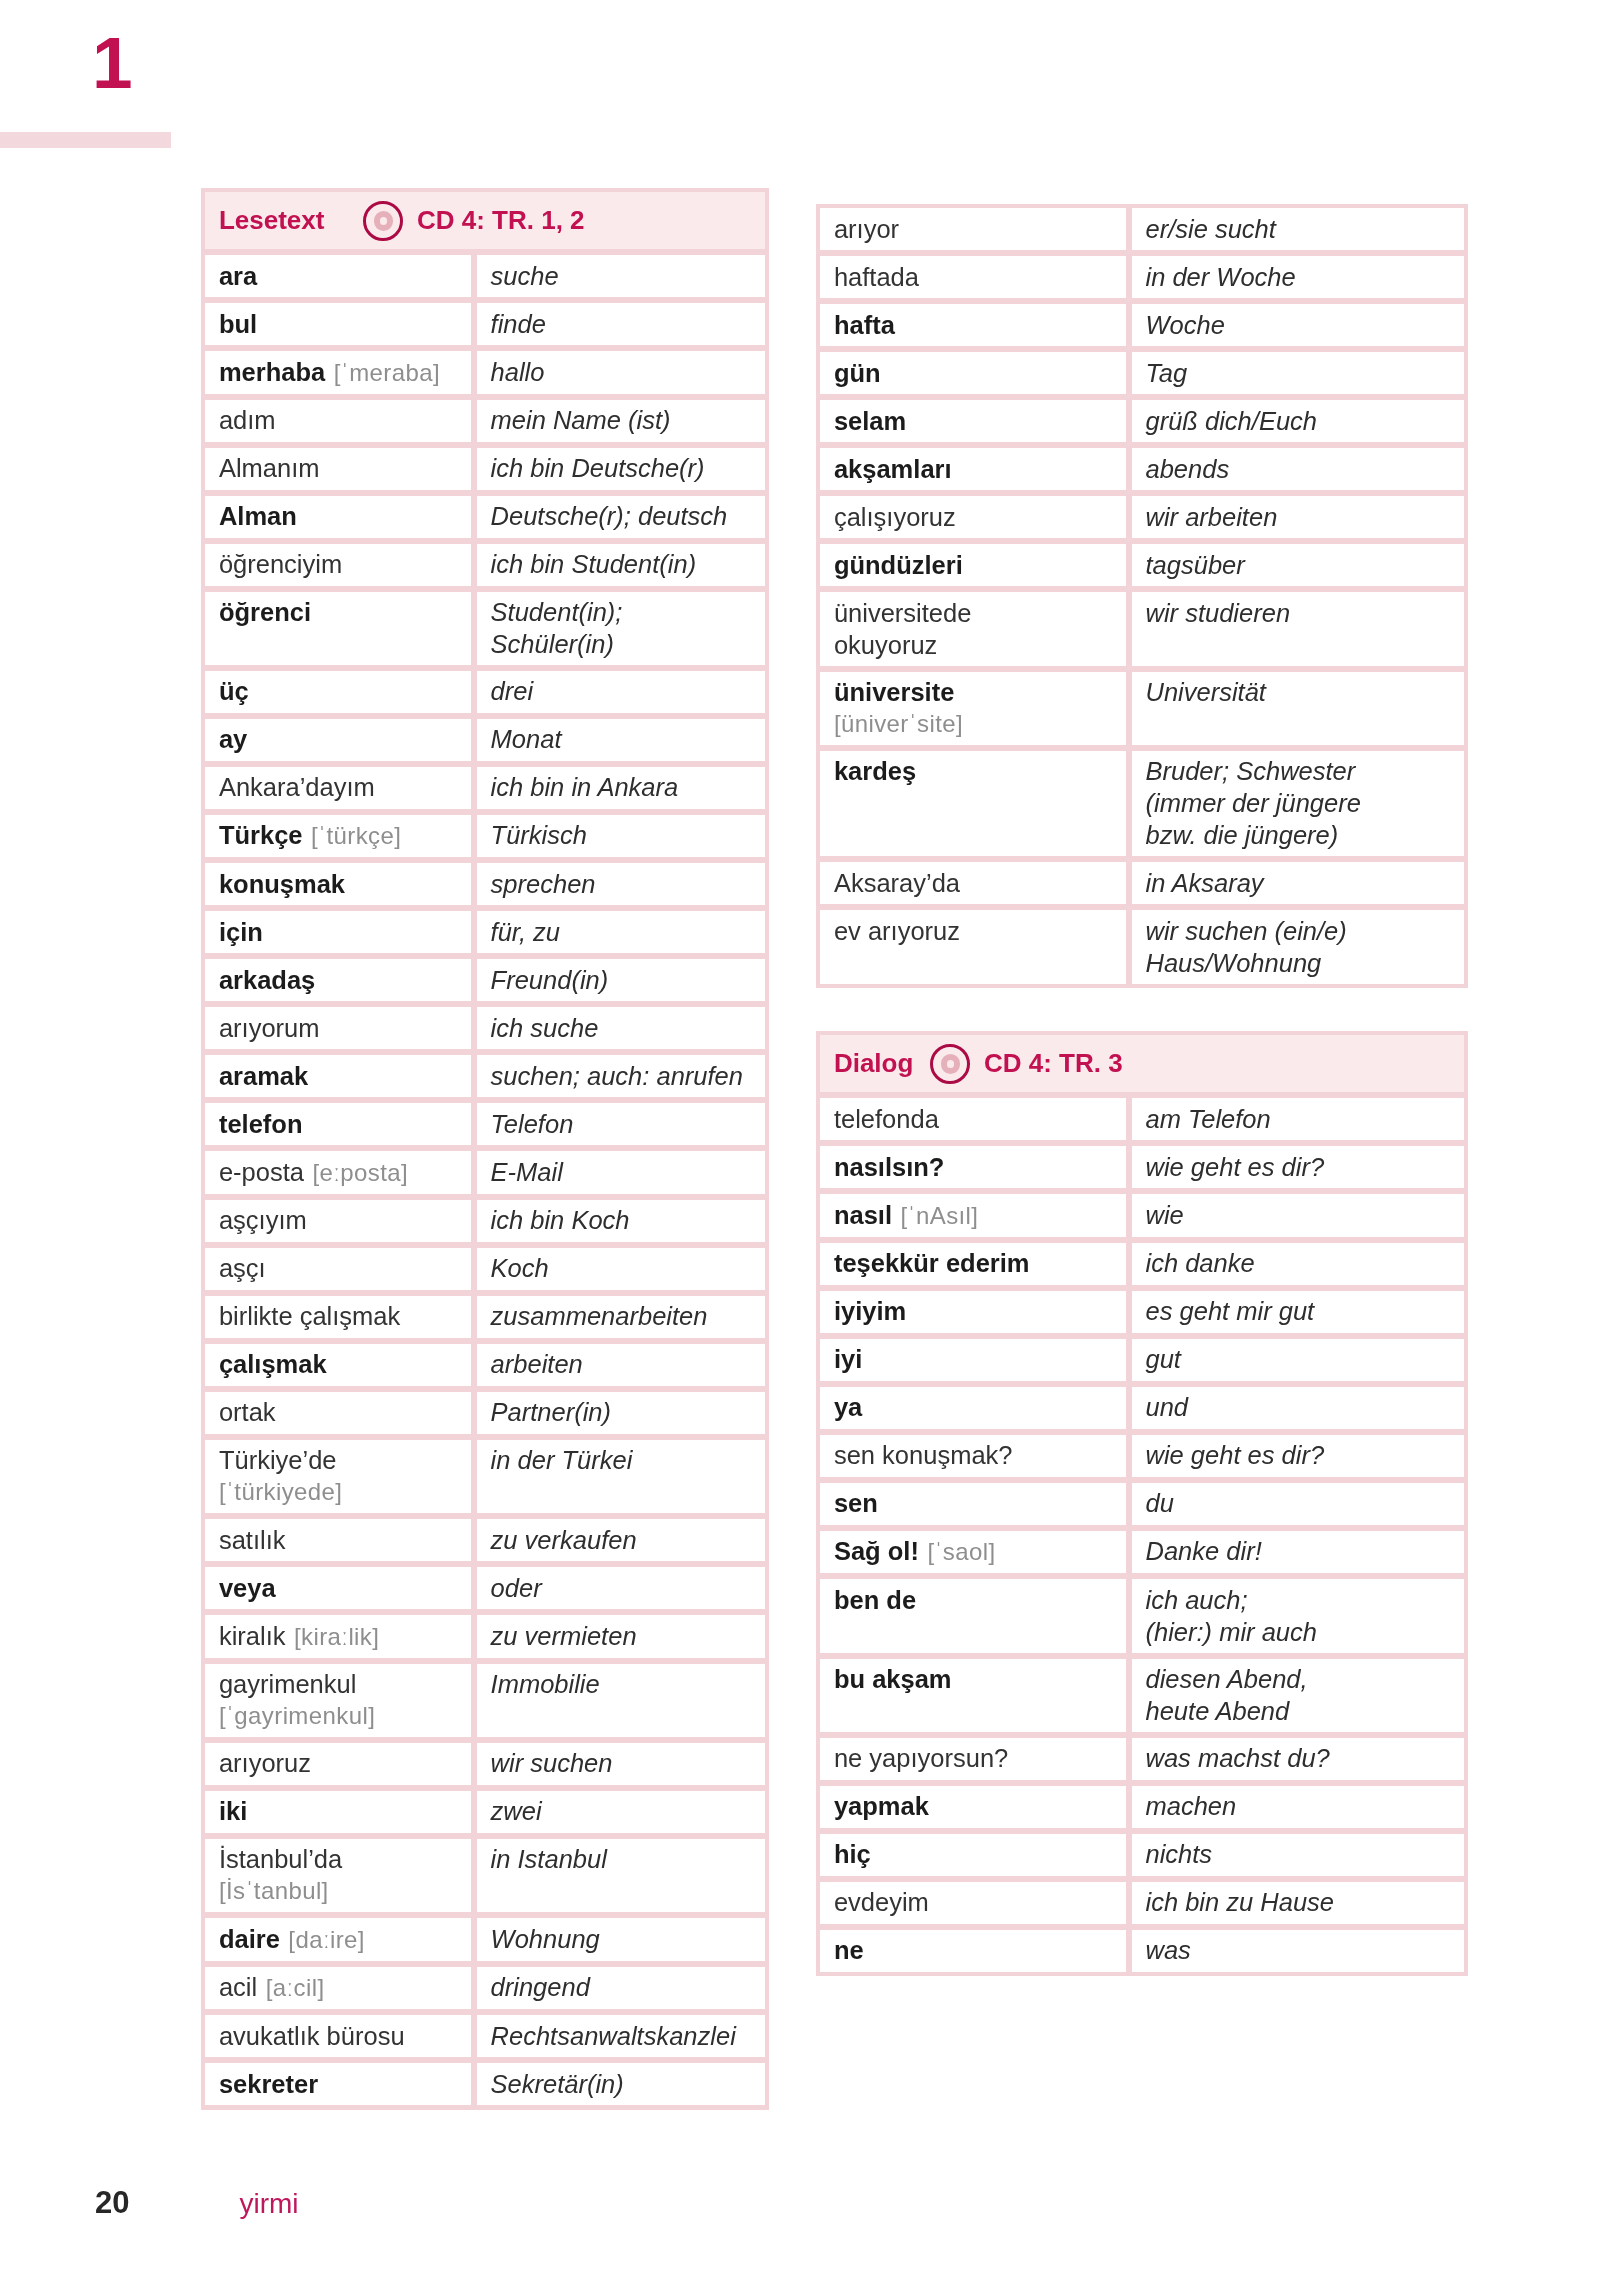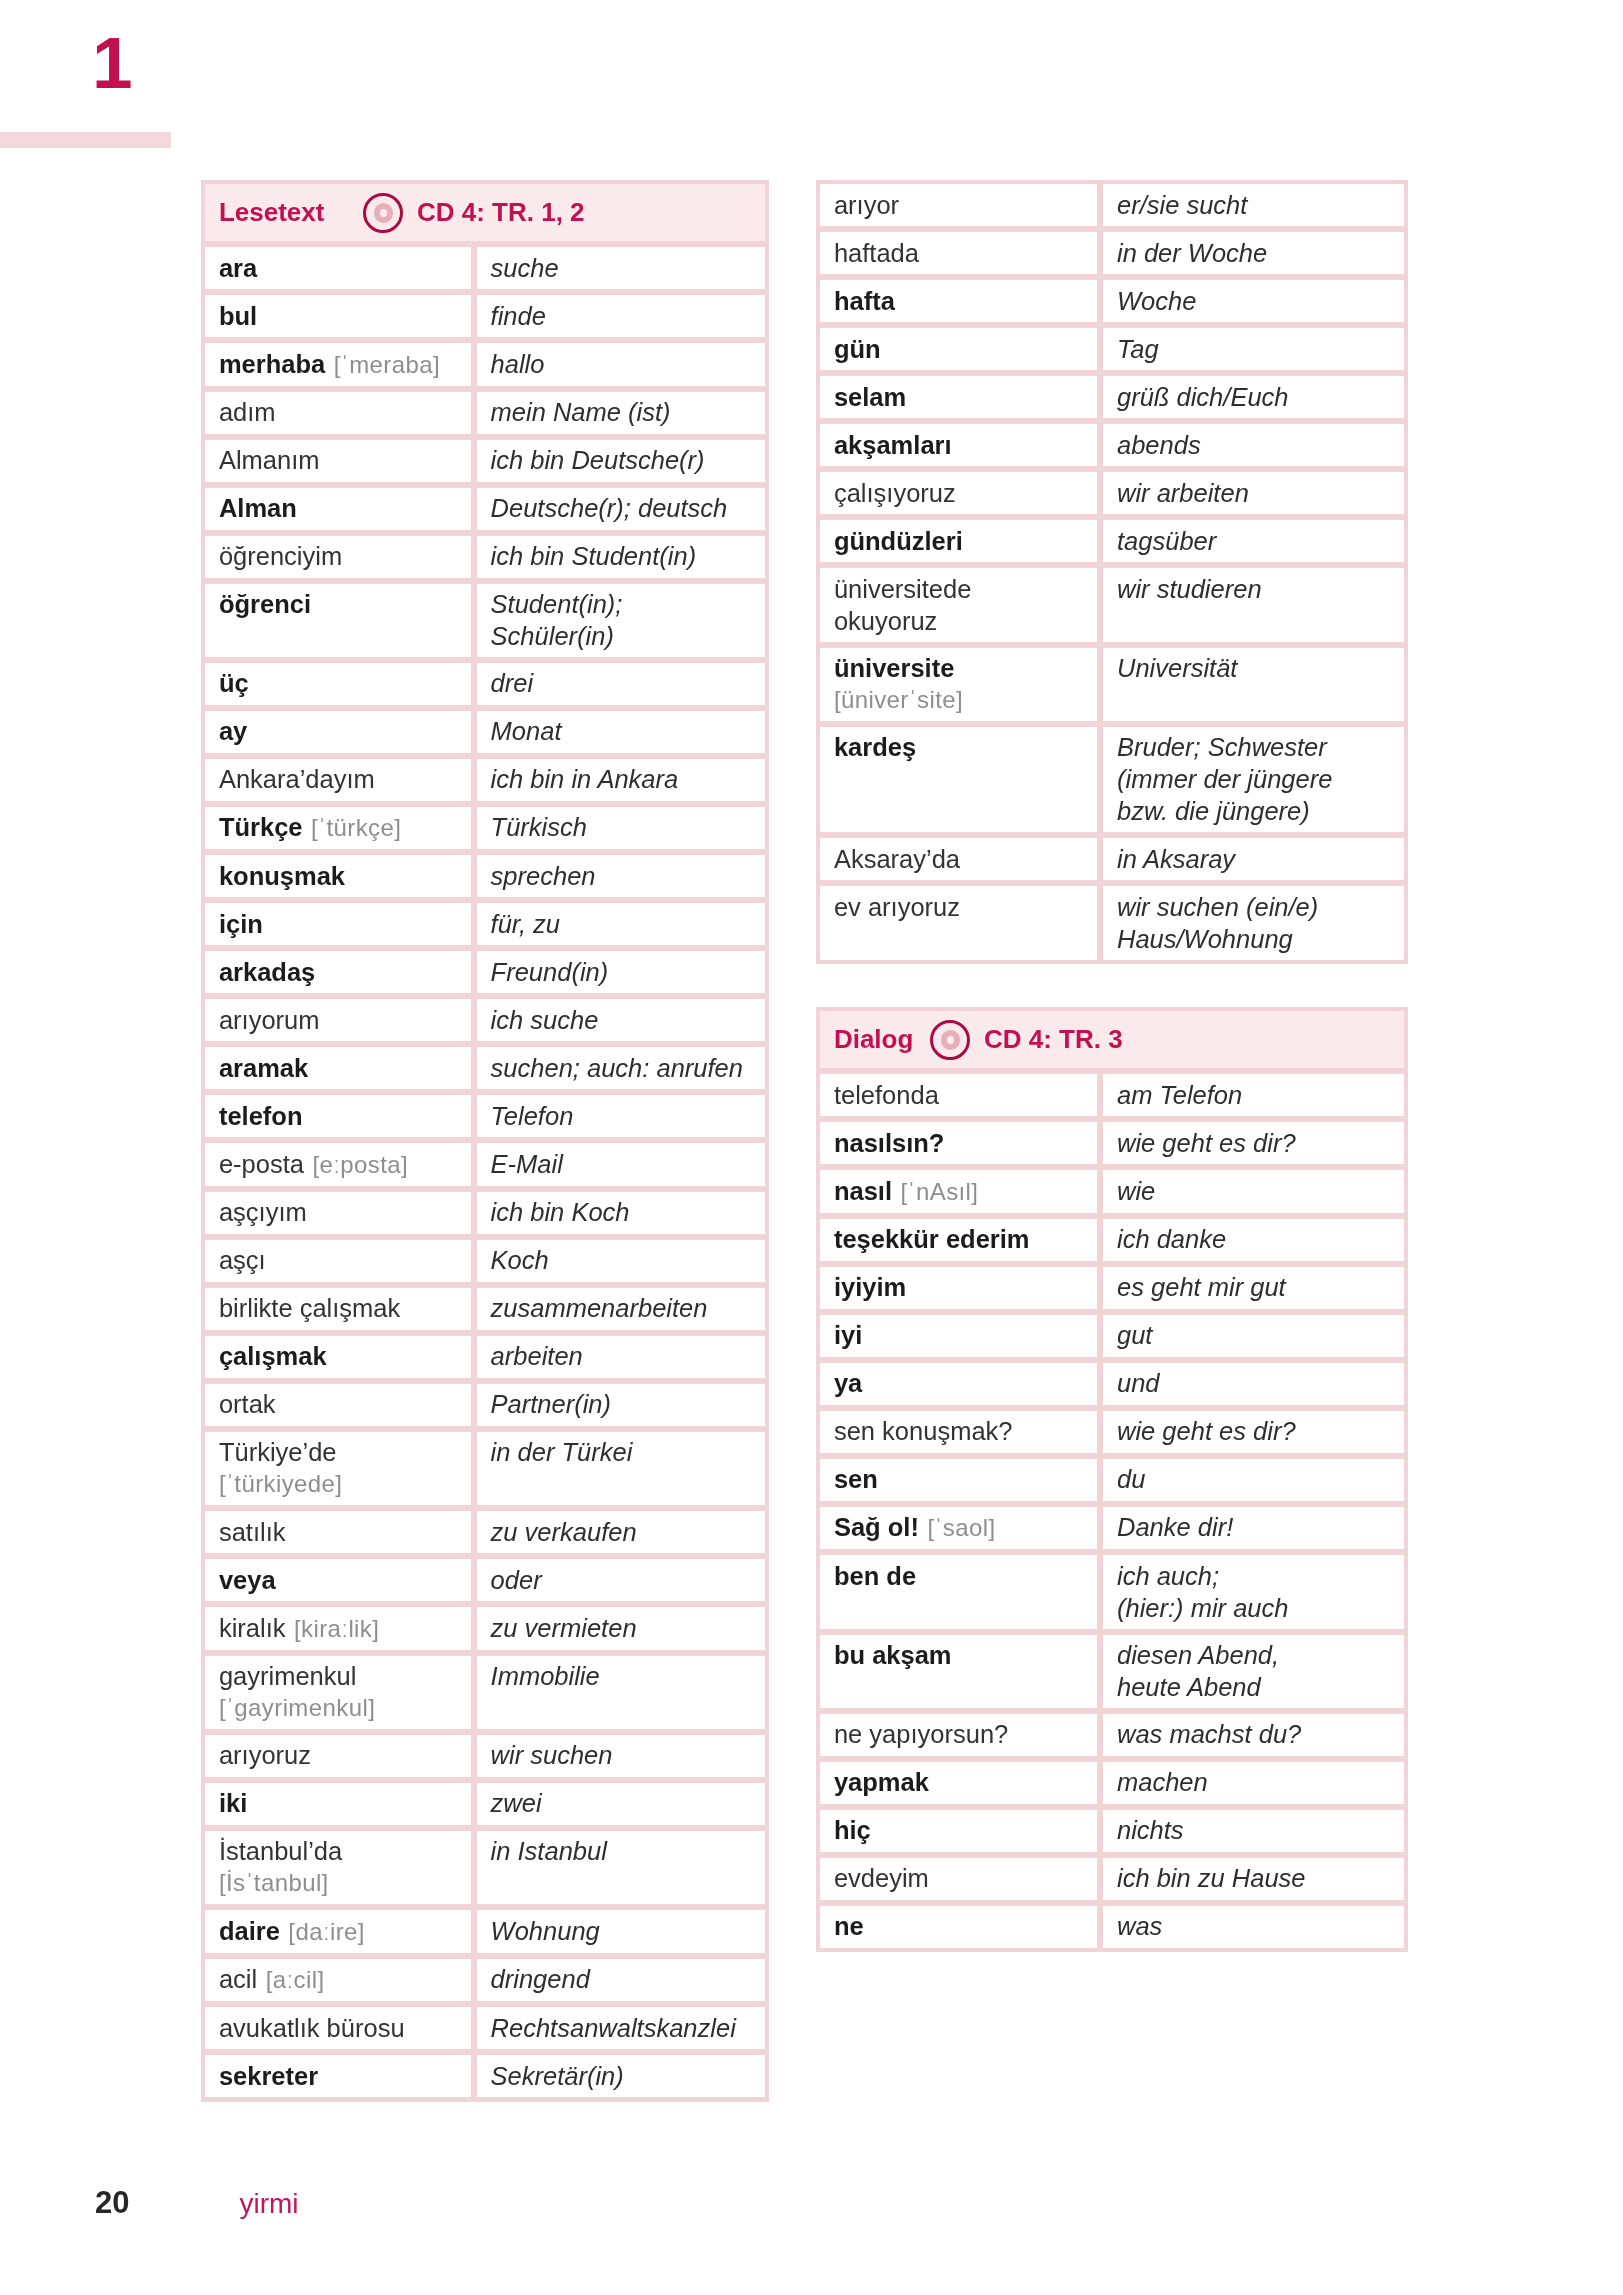--- a/index.html
+++ b/index.html
@@ -13,23 +13,23 @@
   
   .unit-number{
     position:absolute;left:92px;top:25.5px;
     font-size:73px;line-height:1;font-weight:700;color:#c21150;
   }
   .unit-bar{
     position:absolute;left:0;top:132px;width:171px;height:16px;background:#f3d9dd;
   }
 
   
-  .col{position:absolute;top:180px;}
+  .col{position:absolute;top:188px;}
   .col-left{left:201px;width:568px;}
-  .col-right{left:816px;width:592px;}
+  .col-right{left:816px;width:652px;margin-top:16px;}
 
   
   .vtable{background:#f2d4d8;padding:4.3px;box-sizing:border-box;}
   .vtable + .vtable{margin-top:43px;}
   .vtable-header{
     background:#faeaec;display:flex;align-items:center;
     padding:8.5px 13.6px;margin-bottom:6px;min-height:39px;box-sizing:border-box;
   }
   .vtitle{font-size:26px;font-weight:700;color:#c21150;}
   .vtracks{font-size:26px;font-weight:700;color:#c21150;}

